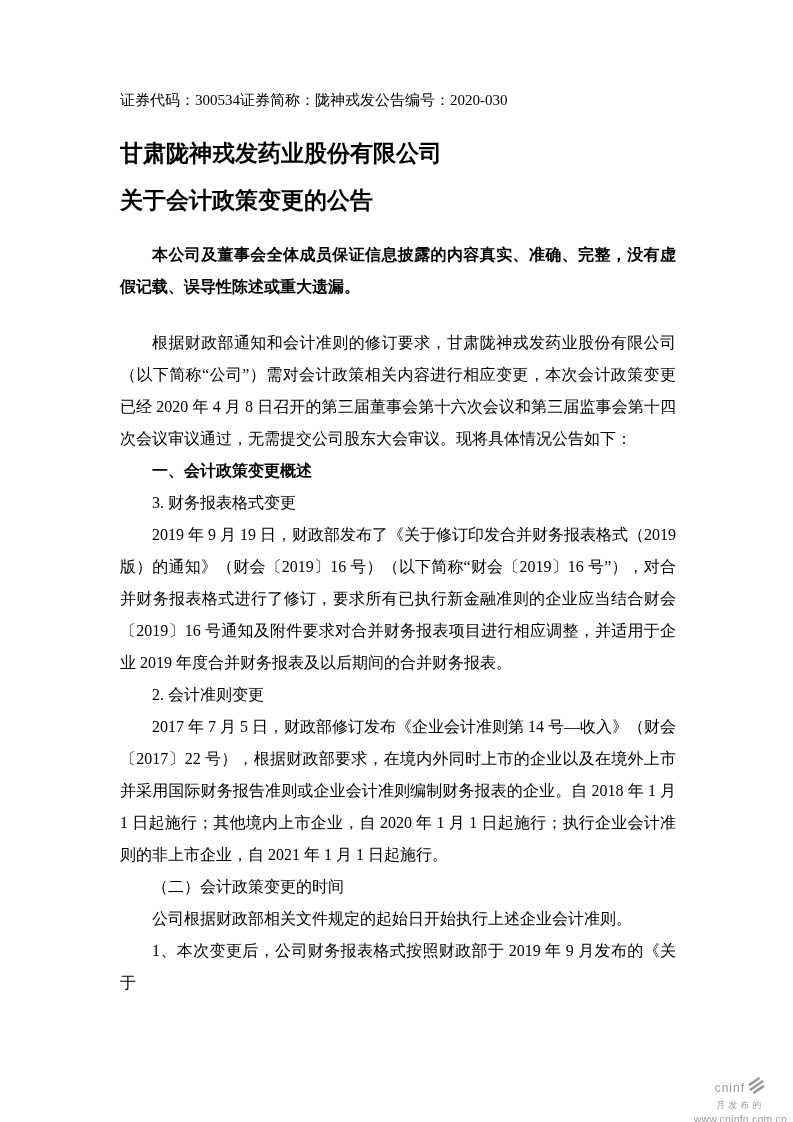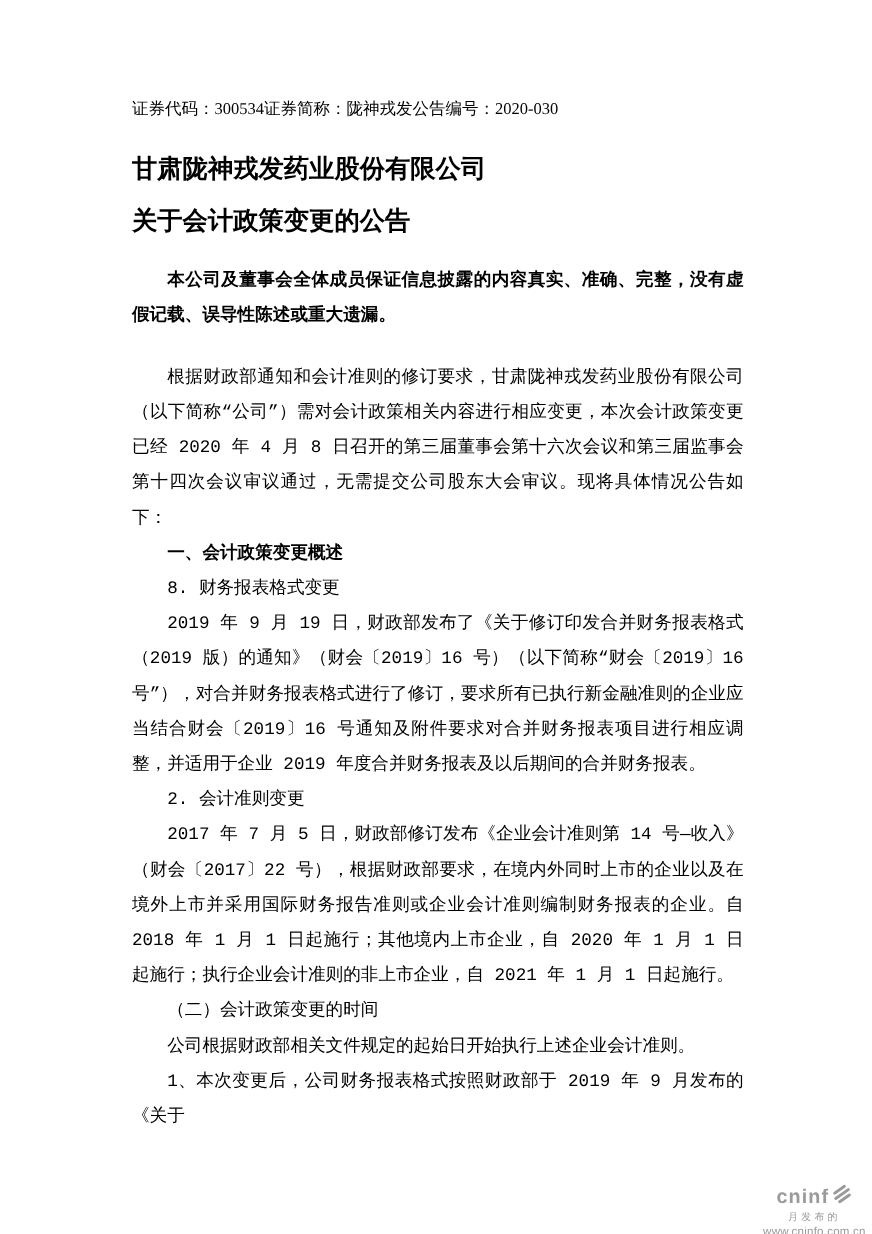--- a/index.html
+++ b/index.html
@@ -48,21 +48,20 @@
     text-align: justify;
   }
   .body-text {
     margin-top: 24px;
   }
   .para {
     font-size: 16px;
     line-height: 32px;
     text-indent: 2em;
     text-align: justify;
-    font-family: Liberation Mono, monospace;
   }
   .para.heading {
     font-weight: bold;
     font-family: "Liberation Sans", "DejaVu Sans", sans-serif;
     text-align: left;
   }
   .para.sub {
     text-align: left;
   }
   .watermark {
@@ -74,22 +73,22 @@
     align-items: center;
     color: #9a9a9a;
     font-family: "Liberation Sans", "DejaVu Sans", sans-serif;
   }
   .wm-brand-row {
     display: flex;
     align-items: center;
     gap: 2px;
   }
   .wm-brand {
-    font-size: 18px;
-    font-weight: bold;
+    font-size: 12px;
+    font-weight: normal;
     letter-spacing: 1px;
     line-height: 16px;
     text-align: right;
   }
   .wm-icon { display: inline-block; }
   .wm-cn {
     font-size: 9px;
     letter-spacing: 3px;
     line-height: 11px;
     margin-top: 1px;
@@ -116,21 +115,21 @@
     <div class="title-block">
       <div class="title-line1">甘肃陇神戎发药业股份有限公司</div>
       <div class="title-line2">关于会计政策变更的公告</div>
     </div>
 
     <div class="notice">本公司及董事会全体成员保证信息披露的内容真实、准确、完整，没有虚假记载、误导性陈述或重大遗漏。</div>
 
     <div class="body-text">
       <p class="para body">根据财政部通知和会计准则的修订要求，甘肃陇神戎发药业股份有限公司（以下简称“公司”）需对会计政策相关内容进行相应变更，本次会计政策变更已经 2020 年 4 月 8 日召开的第三届董事会第十六次会议和第三届监事会第十四次会议审议通过，无需提交公司股东大会审议。现将具体情况公告如下：</p>
       <p class="para heading">一、会计政策变更概述</p>
-      <p class="para sub">8. 财务报表格式变更</p>
+      <p class="para sub">3. 财务报表格式变更</p>
       <p class="para body">2019 年 9 月 19 日，财政部发布了《关于修订印发合并财务报表格式（2019 版）的通知》（财会〔2019〕16 号）（以下简称“财会〔2019〕16 号”），对合并财务报表格式进行了修订，要求所有已执行新金融准则的企业应当结合财会〔2019〕16 号通知及附件要求对合并财务报表项目进行相应调整，并适用于企业 2019 年度合并财务报表及以后期间的合并财务报表。</p>
       <p class="para sub">2. 会计准则变更</p>
       <p class="para body">2017 年 7 月 5 日，财政部修订发布《企业会计准则第 14 号—收入》（财会〔2017〕22 号），根据财政部要求，在境内外同时上市的企业以及在境外上市并采用国际财务报告准则或企业会计准则编制财务报表的企业。自 2018 年 1 月 1 日起施行；其他境内上市企业，自 2020 年 1 月 1 日起施行；执行企业会计准则的非上市企业，自 2021 年 1 月 1 日起施行。</p>
       <p class="para sub">（二）会计政策变更的时间</p>
       <p class="para sub">公司根据财政部相关文件规定的起始日开始执行上述企业会计准则。</p>
       <p class="para body">1、本次变更后，公司财务报表格式按照财政部于 2019 年 9 月发布的《关于</p>
     </div>
 
   </div>
 

